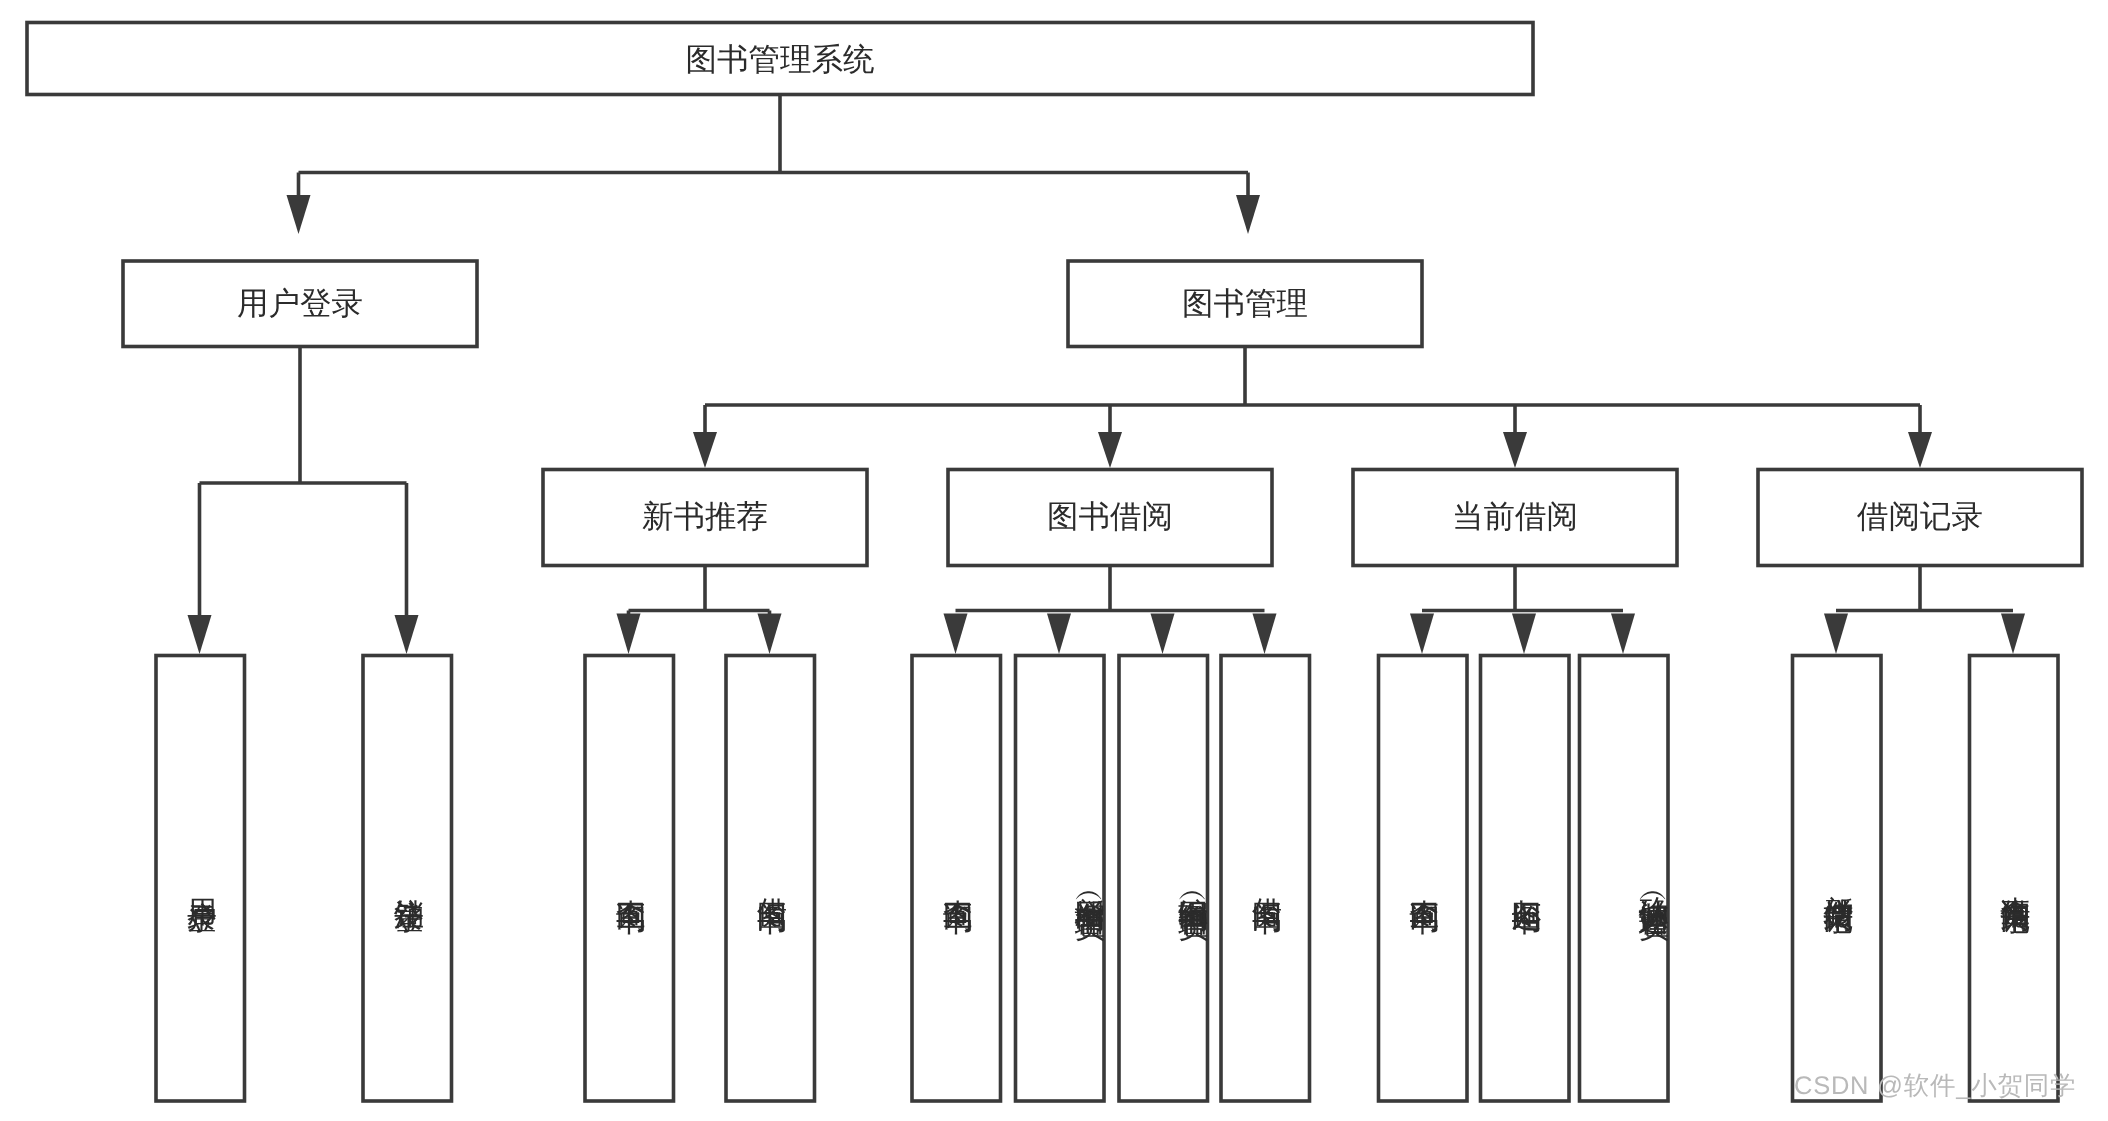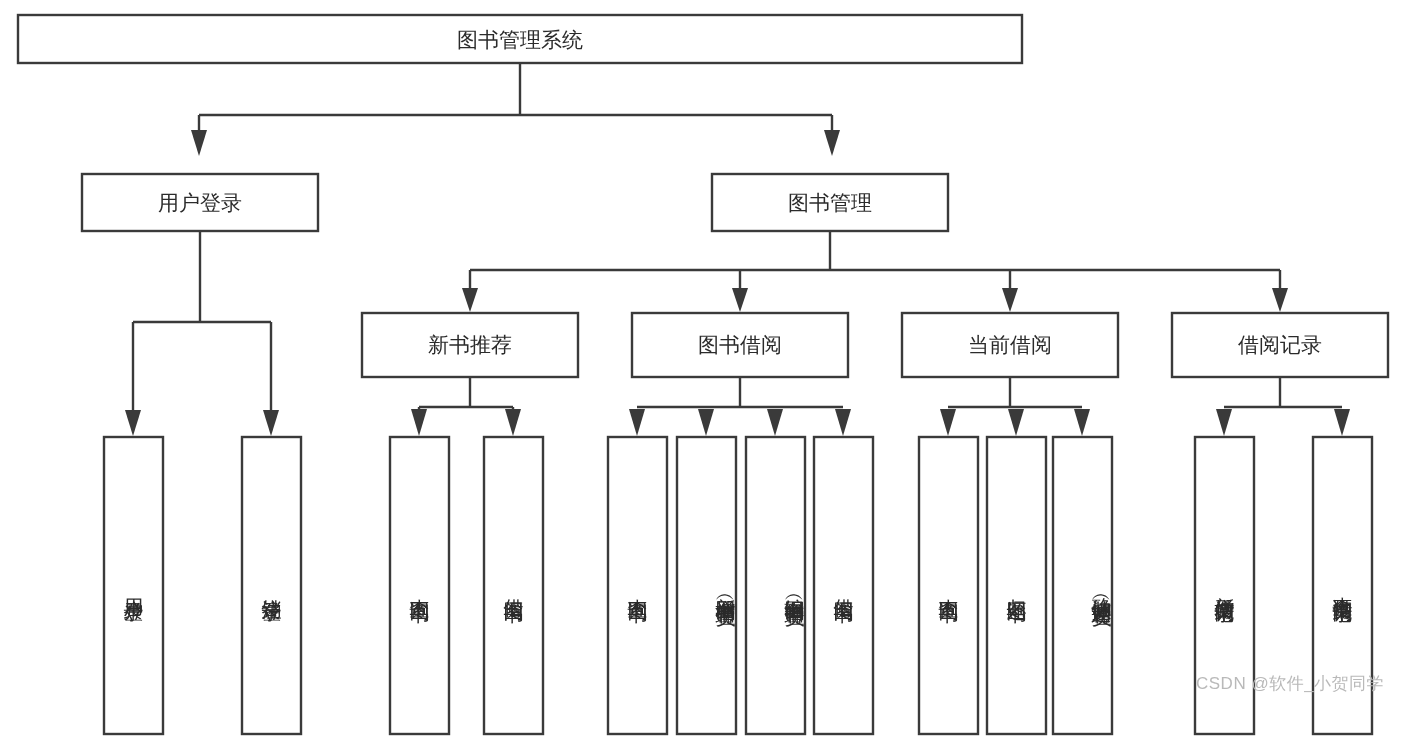--- a/index.html
+++ b/index.html
@@ -192,15 +192,15 @@
   <div class="node-label-v" style="left:746px; top:437px; width:59px; height:297px; align-items:flex-start; padding-top:6px; box-sizing:border-box;">编辑图书（管理员）</div>
   <div class="node-label-v" style="left:814px; top:437px; width:59px; height:297px;">借阅图书</div>
 
   <div class="node-label-v" style="left:919px; top:437px; width:59px; height:297px;">查询图书</div>
   <div class="node-label-v" style="left:987px; top:437px; width:59px; height:297px;">归还图书</div>
   <div class="node-label-v" style="left:1053px; top:437px; width:59px; height:297px; align-items:flex-start; padding-top:6px; box-sizing:border-box;">确认归还（管理员）</div>
 
   <div class="node-label-v" style="left:1195px; top:437px; width:59px; height:297px;">新增借阅记录</div>
   <div class="node-label-v" style="left:1313px; top:437px; width:59px; height:297px;">查询借阅记录</div>
 
-  <div class="watermark" style="left:1196px; top:672px;">CSDN @软件_小贺同学</div>
+  <div class="watermark" style="left:1196px; top:712px;">CSDN @软件_小贺同学</div>
 
 </div>
 
 </body></html>

